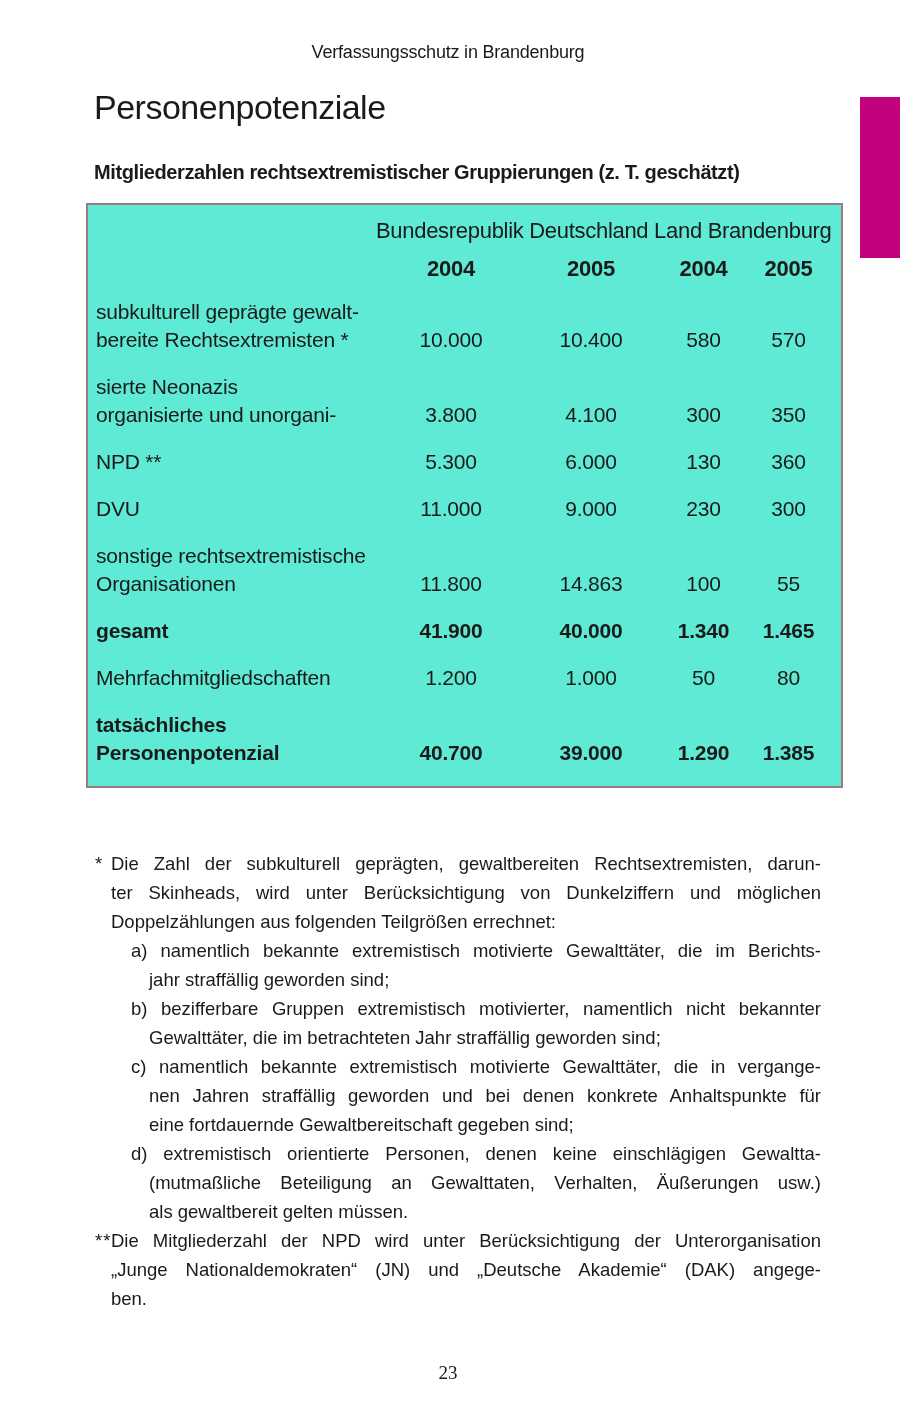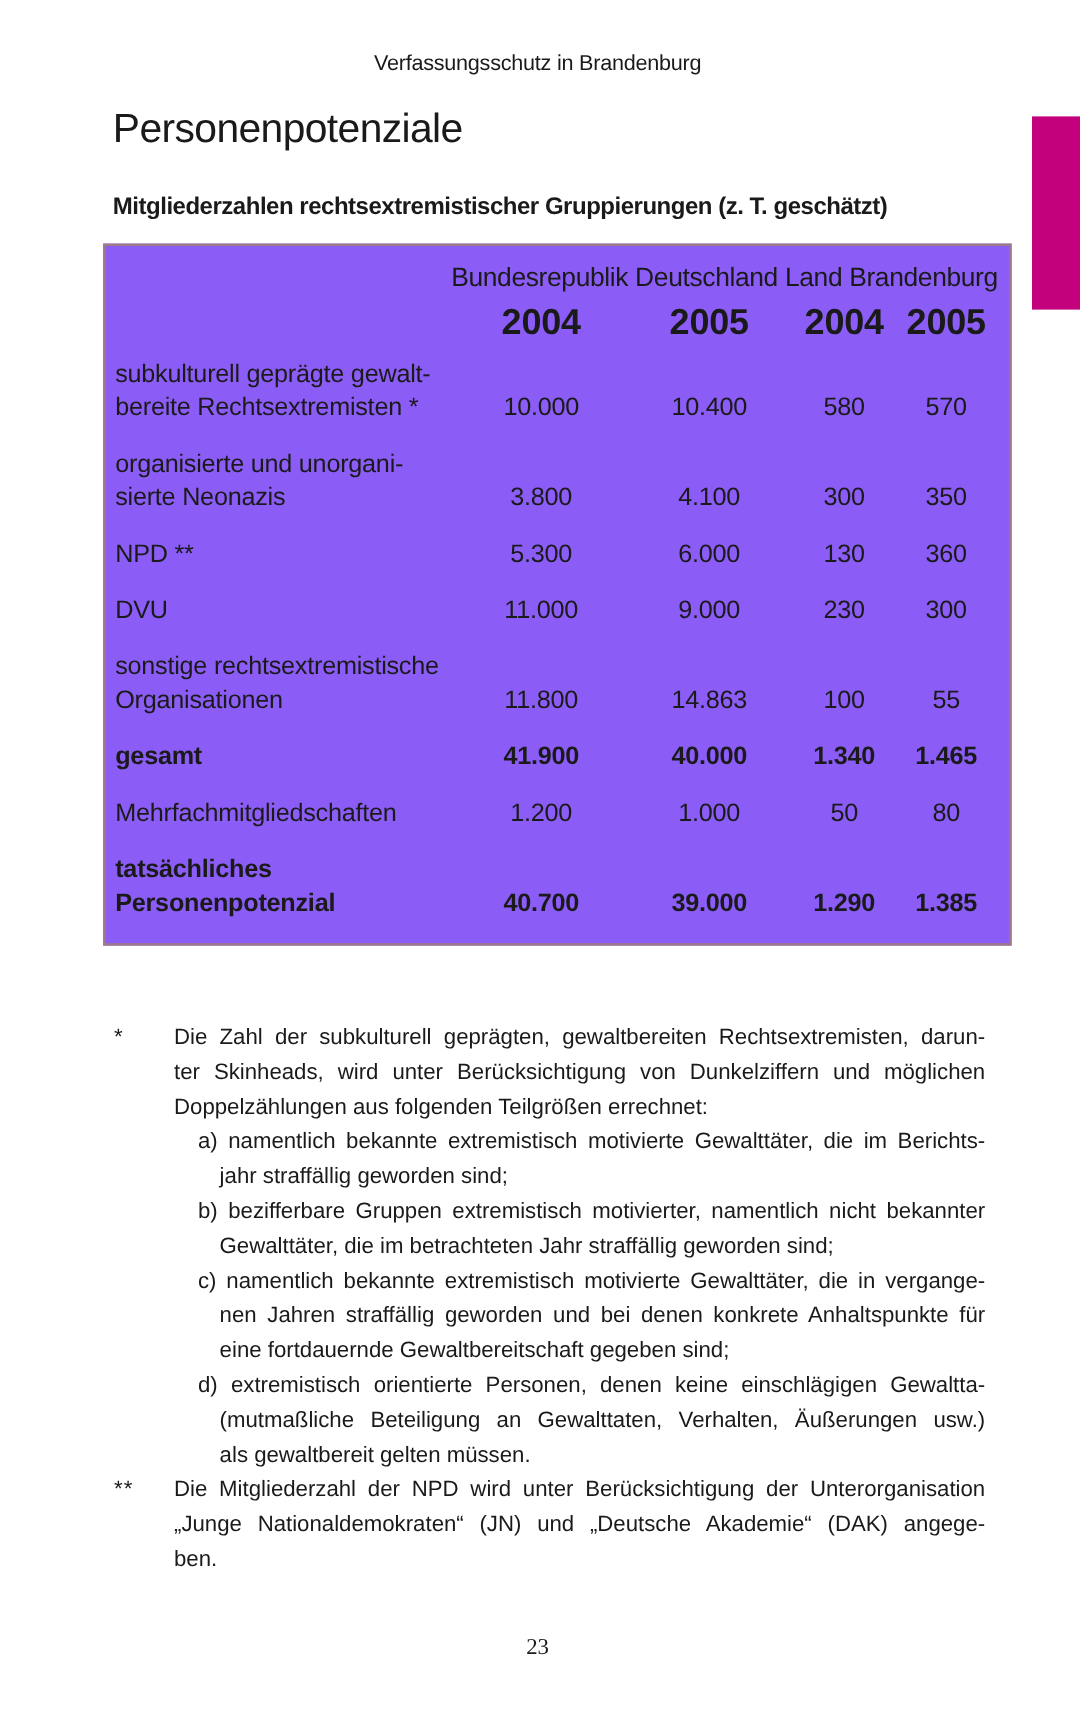--- a/index.html
+++ b/index.html
@@ -30,54 +30,54 @@
     padding:12px 8px 0 8px;font-size:21px;letter-spacing:-0.2px;
   }
   .group-header{
     margin-left:280px;white-space:nowrap;font-size:22px;
     letter-spacing:-0.3px;line-height:28px;
   }
   .trow{
     display:grid;grid-template-columns:280px 150px 130px 95px 75px;
     align-items:end;line-height:28px;
   }
-  .years-row{margin-top:10px;font-weight:700;font-size:30px;}
+  .years-row{margin-top:10px;font-weight:700;font-size:22px;}
   .data-row{margin-top:19px;}
   .data-row.first{margin-top:15px;}
   .cell-num{text-align:center;white-space:nowrap;}
   .row-label{white-space:nowrap;}
   .bold{font-weight:700;}
   .footnotes{
     position:absolute;top:849px;left:95px;width:726px;
     font-size:18.5px;line-height:29px;
   }
   .footnote{position:relative;}
   .fn-marker{position:absolute;left:0;top:0;letter-spacing:1px;}
-  .fn-body{margin-left:50px;}
+  .fn-body{margin-left:16px;}
   .fn-line{white-space:normal;}
   .ind1{padding-left:20px;}
   .ind2{padding-left:38px;}
   .just{text-align:justify;text-align-last:justify;}
   .page-number{
     position:absolute;top:1362px;left:0;width:896px;text-align:center;
     font-size:19px;font-family:"Liberation Serif","DejaVu Serif",serif;
   }
 </style>
 </head>
 <body>
 
 <div class="running-header">Verfassungsschutz in Brandenburg</div>
 
 <div class="accent-bar" style="background:#c4017c;"></div>
 
 <h1 class="page-title">Personenpotenziale</h1>
 
 <h2 class="subtitle">Mitgliederzahlen rechtsextremistischer Gruppierungen (z. T. geschätzt)</h2>
 
-<div class="table-box" style="background:#8b5cf6;">
+<div class="table-box" style="background:#5eead4;">
   <div class="group-header"><span>Bundesrepublik Deutschland</span> <span>Land Brandenburg</span></div>
 
   <div class="trow years-row">
     <div class="row-label"></div>
     <div class="cell-num">2004</div>
     <div class="cell-num">2005</div>
     <div class="cell-num">2004</div>
     <div class="cell-num">2005</div>
   </div>
 
@@ -87,22 +87,22 @@
       <div>bereite Rechtsextremisten *</div>
     </div>
     <div class="cell-num">10.000</div>
     <div class="cell-num">10.400</div>
     <div class="cell-num">580</div>
     <div class="cell-num">570</div>
   </div>
 
   <div class="trow data-row">
     <div class="row-label">
+      <div>sierte Neonazis</div>
       <div>organisierte und unorgani-</div>
-      <div>sierte Neonazis</div>
     </div>
     <div class="cell-num">3.800</div>
     <div class="cell-num">4.100</div>
     <div class="cell-num">300</div>
     <div class="cell-num">350</div>
   </div>
 
   <div class="trow data-row">
     <div class="row-label">
       <div>NPD **</div>

